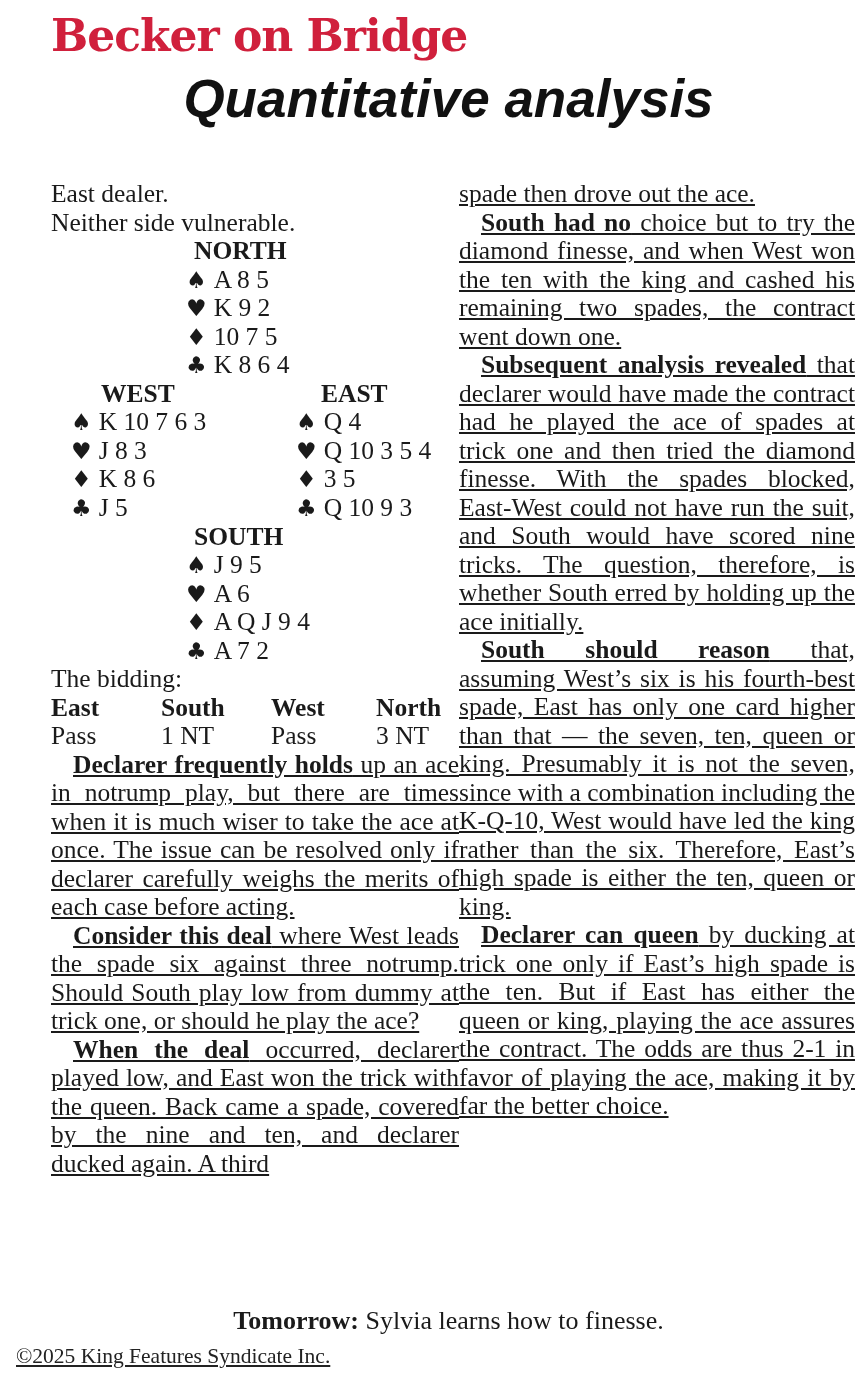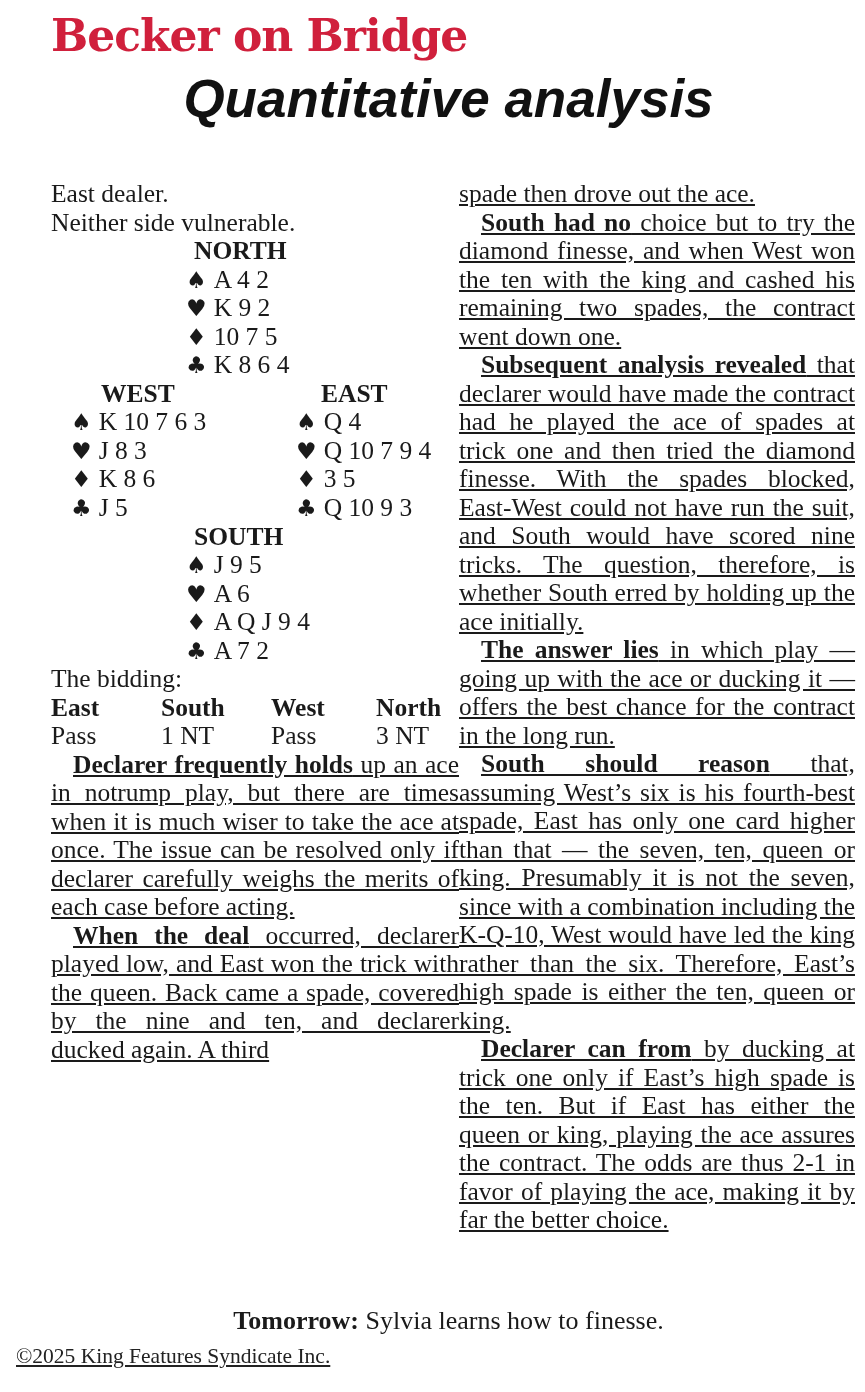--- a/index.html
+++ b/index.html
@@ -91,38 +91,38 @@
 
   <div class="columns">
 
     <div class="col col-left">
       <div class="deal">
         <div>East dealer.</div>
         <div>Neither side vulnerable.</div>
 
         <div class="hand-label label-center">NORTH</div>
         <div class="hand-center">
-          <div><span class="suit">♠</span><span>A 4 2</span></div>
+          <div><span class="suit">♠</span><span>A 8 5</span></div>
           <div><span class="suit">♥</span><span>K 9 2</span></div>
           <div><span class="suit">♦</span><span>10 7 5</span></div>
           <div><span class="suit">♣</span><span>K 8 6 4</span></div>
         </div>
 
         <div class="we-row">
           <div class="hand-west">
             <div class="hand-label">WEST</div>
             <div><span class="suit">♠</span><span>K 10 7 6 3</span></div>
             <div><span class="suit">♥</span><span>J 8 3</span></div>
             <div><span class="suit">♦</span><span>K 8 6</span></div>
             <div><span class="suit">♣</span><span>J 5</span></div>
           </div>
           <div class="hand-east">
             <div class="hand-label">EAST</div>
             <div><span class="suit">♠</span><span>Q 4</span></div>
-            <div><span class="suit">♥</span><span>Q 10 7 9 4</span></div>
+            <div><span class="suit">♥</span><span>Q 10 3 5 4</span></div>
             <div><span class="suit">♦</span><span>3 5</span></div>
             <div><span class="suit">♣</span><span>Q 10 9 3</span></div>
           </div>
         </div>
 
         <div class="hand-label label-center">SOUTH</div>
         <div class="hand-center">
           <div><span class="suit">♠</span><span>J 9 5</span></div>
           <div><span class="suit">♥</span><span>A 6</span></div>
           <div><span class="suit">♦</span><span>A Q J 9 4</span></div>
@@ -140,30 +140,30 @@
         </div>
         <div class="bid-row">
           <span class="bid-cell">Pass</span>
           <span class="bid-cell">1 NT</span>
           <span class="bid-cell">Pass</span>
           <span class="bid-cell">3 NT</span>
         </div>
       </div>
 
       <p><b>Declarer frequently holds</b><span> up an ace in notrump play, but there are times when it is much wiser to take the ace at once. The issue can be resolved only if declarer carefully weighs the merits of each case before acting.</span></p>
+      <p><b>Consider this deal</b><span> where West leads the spade six against three notrump. Should South play low from dummy at trick one, or should he play the ace?</span></p>
       <p><b>When the deal</b><span> occurred, declarer played low, and East won the trick with the queen. Back came a spade, covered by the nine and ten, and declarer ducked again. A third</span></p>
     </div>
 
     <div class="col col-right">
       <p class="noindent">spade then drove out the ace.</p>
       <p><b>South had no</b><span> choice but to try the diamond finesse, and when West won the ten with the king and cashed his remaining two spades, the contract went down one.</span></p>
       <p><b>Subsequent analysis revealed</b><span> that declarer would have made the contract had he played the ace of spades at trick one and then tried the diamond finesse. With the spades blocked, East-West could not have run the suit, and South would have scored nine tricks. The question, therefore, is whether South erred by holding up the ace initially.</span></p>
-      <p><b>The answer lies</b><span> in which play — going up with the ace or ducking it — offers the best chance for the contract in the long run.</span></p>
       <p><b>South should reason</b><span> that, assuming West’s six is his fourth-best spade, East has only one card higher than that — the seven, ten, queen or king. Presumably it is not the seven, since with a combination including the K-Q-10, West would have led the king rather than the six. Therefore, East’s high spade is either the ten, queen or king.</span></p>
-      <p><b>Declarer can from</b><span> by ducking at trick one only if East’s high spade is the ten. But if East has either the queen or king, playing the ace assures the contract. The odds are thus 2-1 in favor of playing the ace, making it by far the better choice.</span></p>
+      <p><b>Declarer can queen</b><span> by ducking at trick one only if East’s high spade is the ten. But if East has either the queen or king, playing the ace assures the contract. The odds are thus 2-1 in favor of playing the ace, making it by far the better choice.</span></p>
     </div>
 
   </div>
 
   <div class="footer-tomorrow">
     <b>Tomorrow:</b><span> Sylvia learns how to finesse.</span>
   </div>
   <div class="footer-copyright">©2025 King Features Syndicate Inc.</div>
 
 </div>

